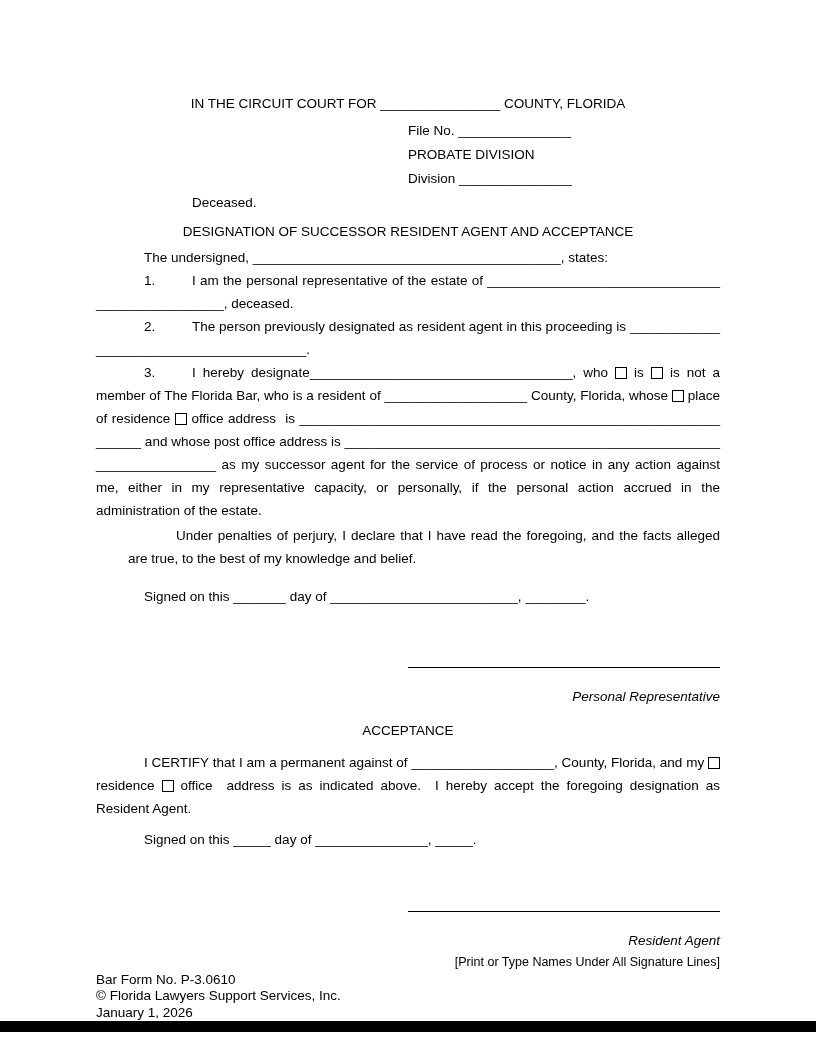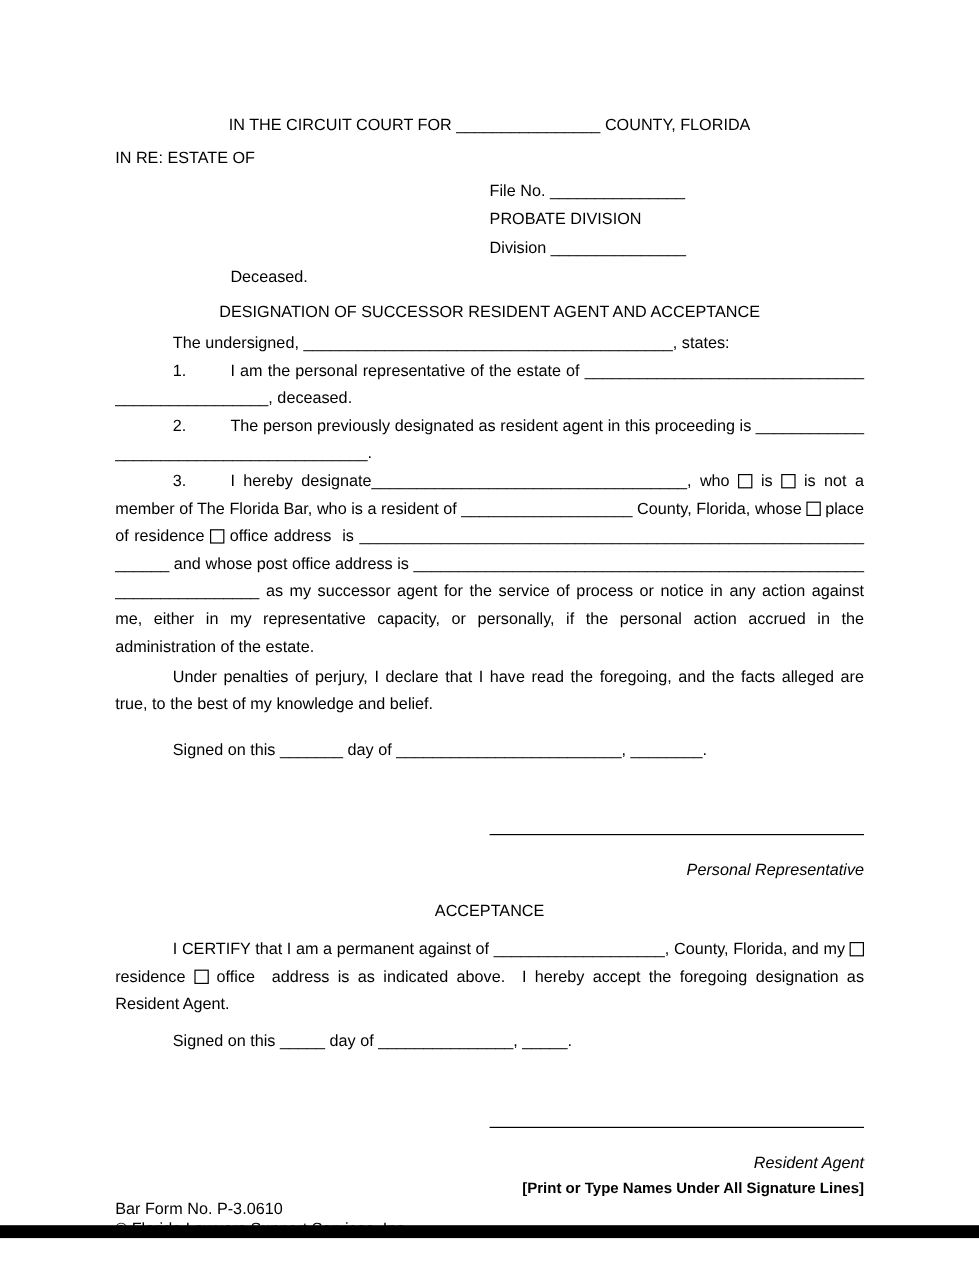--- a/index.html
+++ b/index.html
@@ -28,42 +28,41 @@
     border: 1.2px solid #000;
     vertical-align: -1.5px;
     background: #fff;
   }
   .in-re { margin-top: 5px; }
   .caption { margin-left: 312px; margin-top: 4px; }
   .caption p { line-height: 24px; }
   .deceased { margin-left: 96px; }
   .form-title { margin-top: 6px; text-align: center; }
   .intro { margin-top: 3px; }
-  .perjury { margin-top: 2px; }
+  .perjury { margin-top: 2px; margin-left: 32px; }
   .signed1 { margin-top: 15px; }
   .signed2 { margin-top: 8px; }
   .sig-block { margin-left: 312px; width: 312px; }
   .sig-block-1 { margin-top: 59px; }
   .sig-block-2 { margin-top: 60px; }
   .sig-line { border-bottom: 1.2px solid #000; height: 0; }
   .sig-label { text-align: right; padding-top: 17px; font-style: italic; }
   .acceptance-heading { margin-top: 11px; text-align: center; }
   .acceptance-para { margin-top: 9px; }
-  .print-note { text-align: right; font-weight: bold; font-size: 12.5px; line-height: 20px; }
+  .print-note { text-align: right; font-weight: normal; font-size: 12.5px; line-height: 20px; }
   .footer p { line-height: 16.3px; }
   .page-edge { position: absolute; left: 0; right: 0; bottom: 0; height: 11px; background: #000; }
 </style>
 </head>
 <body>
 
 <div class="page">
 
   <p class="center"><span>IN THE CIRCUIT COURT FOR </span><span class="blank">________________</span><span> COUNTY, FLORIDA</span></p>
 
-  <p class="in-re">IN RE: ESTATE OF</p>
 
   <div class="caption">
     <p><span>File No. </span><span class="blank">_______________</span></p>
     <p>PROBATE DIVISION</p>
     <p><span>Division </span><span class="blank">_______________</span></p>
   </div>
 
   <p class="deceased">Deceased.</p>
 
   <p class="form-title">DESIGNATION OF SUCCESSOR RESIDENT AGENT AND ACCEPTANCE</p>

